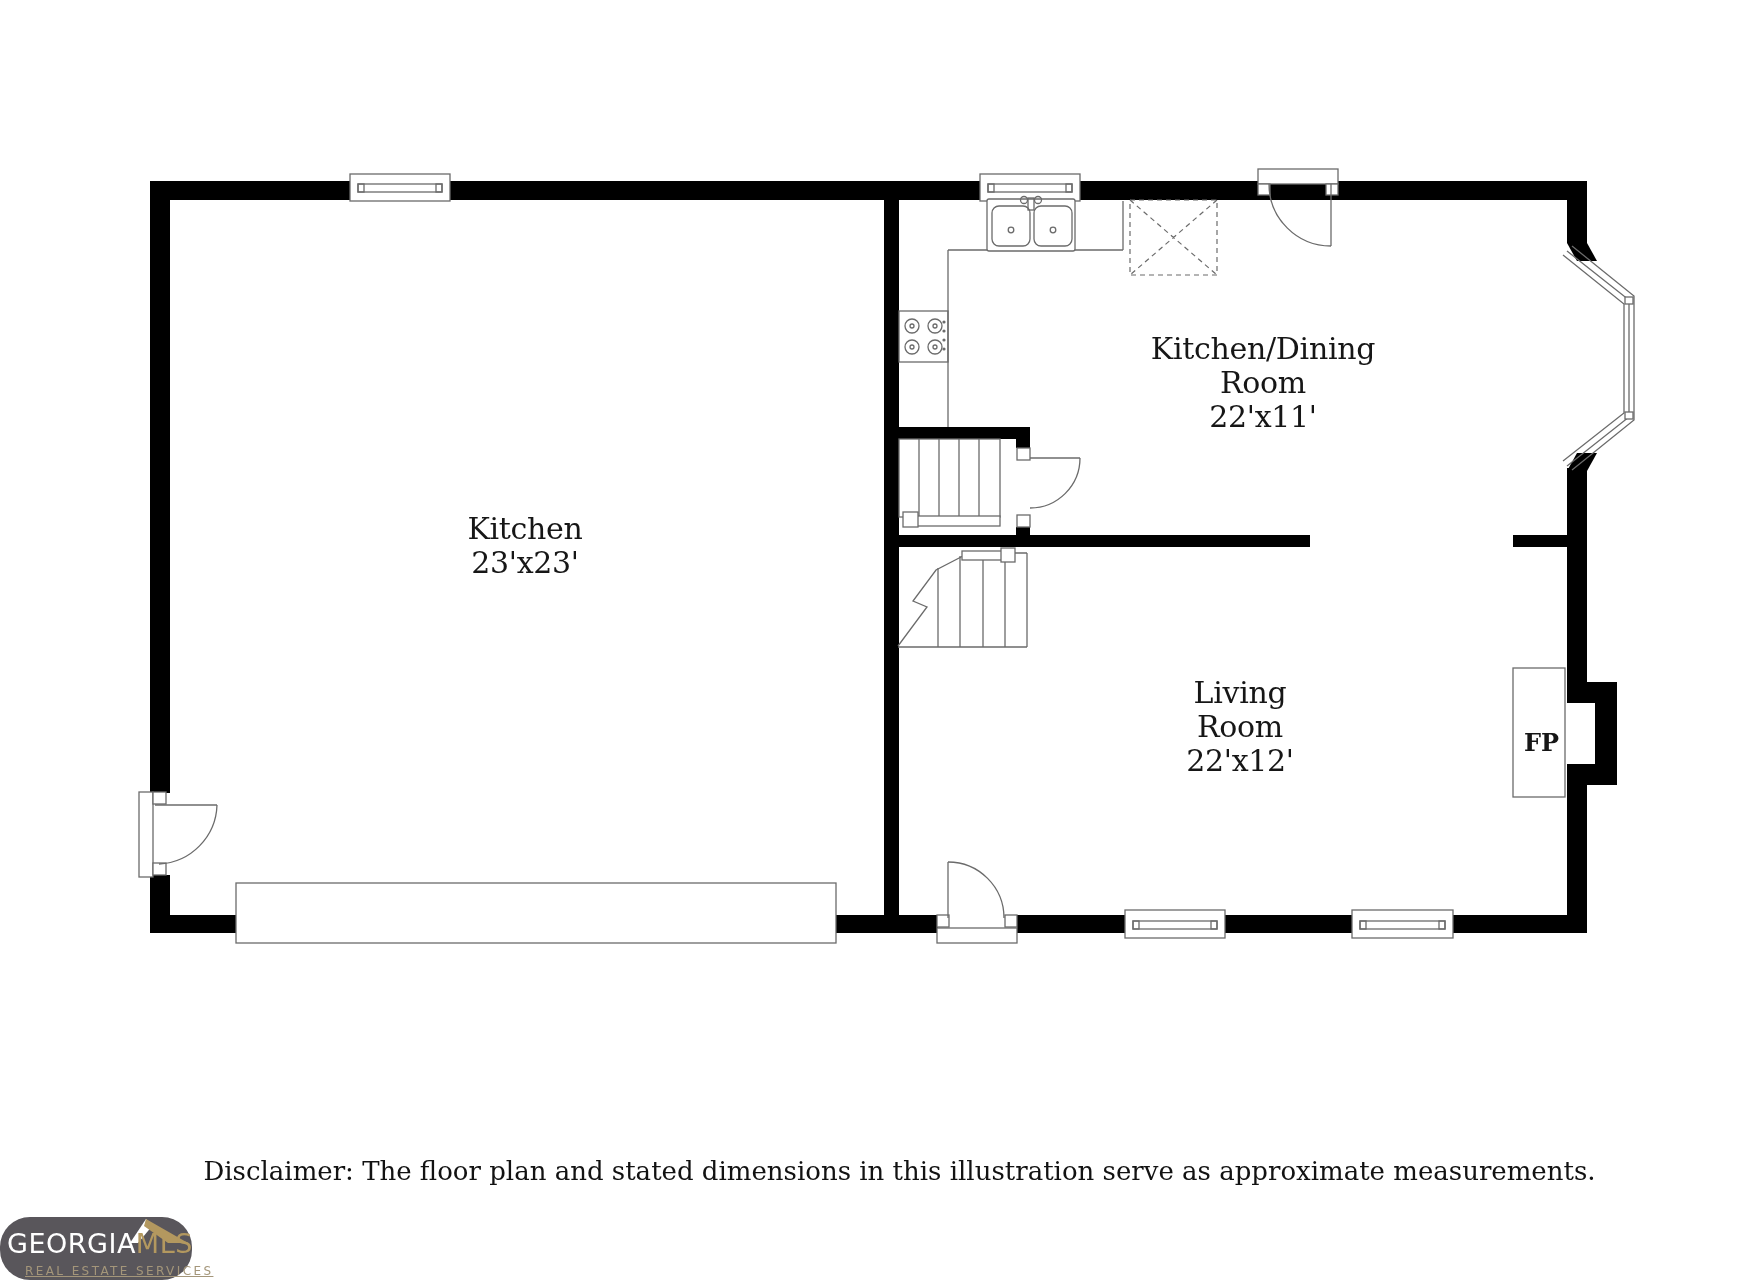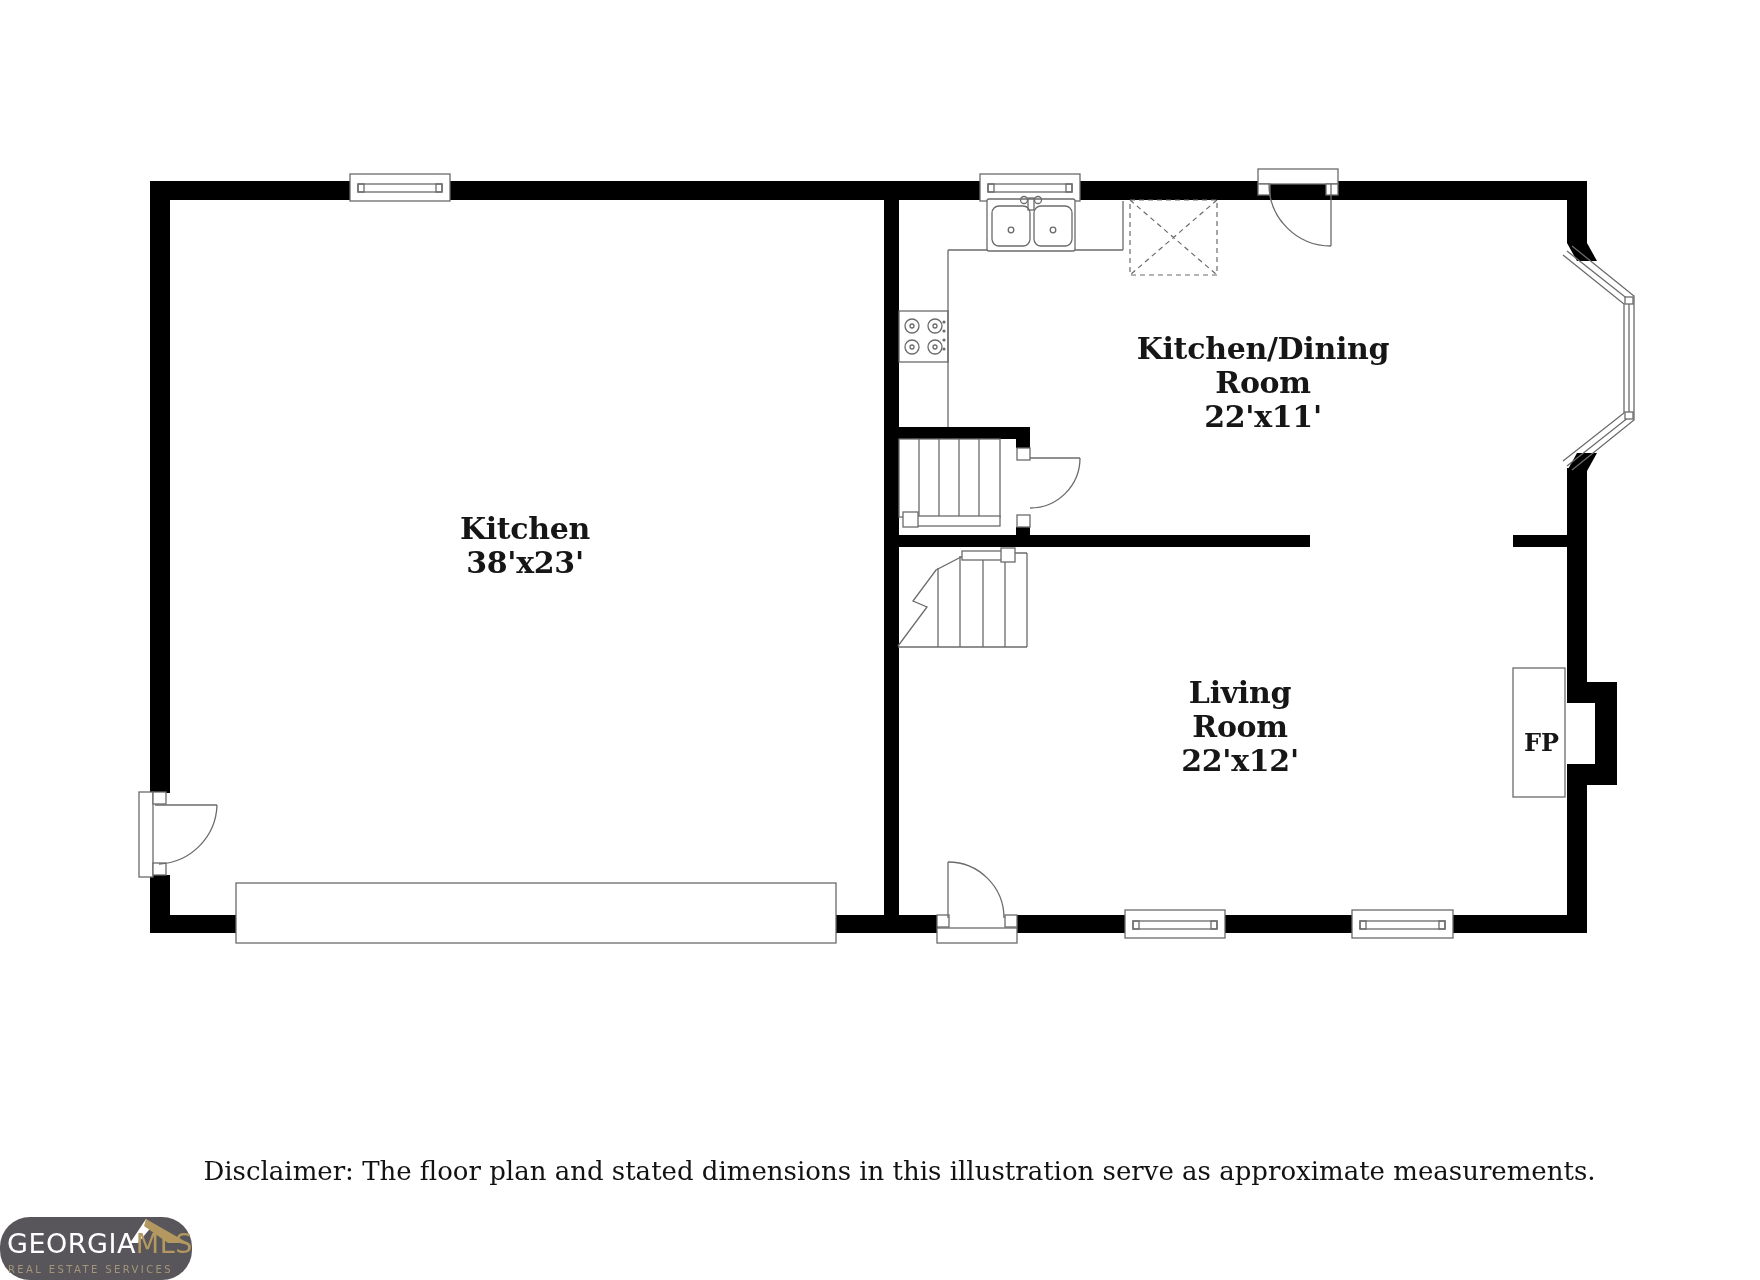--- a/index.html
+++ b/index.html
@@ -8,33 +8,33 @@
   }
   html,body{margin:0;padding:0;background:#ffffff;}
   #canvas{position:relative;width:1760px;height:1280px;background:#ffffff;overflow:hidden;
           font-family:"DejaVu Serif","Liberation Serif",serif;}
   #plan-svg{position:absolute;left:0;top:0;}
   .wall{fill:var(--wall);stroke:none;}
   .thin{stroke:var(--line);fill:none;stroke-width:1.3px;}
   .fx{fill:#ffffff;stroke:var(--line);stroke-width:1.3px;}
   .fxn{fill:#ffffff;stroke:none;}
   .dash{stroke:var(--line);fill:none;stroke-width:1.2px;stroke-dasharray:5 4;}
-  .room-label{position:absolute;text-align:center;color:#161616;font-weight:bold;
+  .room-label{position:absolute;text-align:center;color:#161616;font-weight:normal;
               font-size:30px;line-height:34px;letter-spacing:-0.3px;}
   .fp-label{position:absolute;color:#161616;font-weight:bold;font-size:24px;}
   .disclaimer{position:absolute;left:0;top:1156px;width:100%;padding-left:39px;box-sizing:border-box;
               text-align:center;color:#121212;font-size:26px;line-height:31px;}
   .logo{position:absolute;left:0;top:1217px;width:192px;height:63px;background:var(--logo-bg);border-radius:30px;}
   .logo-roof{position:absolute;left:128px;top:1px;}
   .logo-brand{position:absolute;left:7px;top:13px;white-space:nowrap;
               font-family:"DejaVu Sans","Liberation Sans",sans-serif;font-size:27px;line-height:27px;font-weight:normal;letter-spacing:0.5px;}
   .logo-georgia{color:#ffffff;}
   .logo-mls{color:var(--logo-gold);}
-  .logo-tagline{position:absolute;left:8px;top:47px;white-space:nowrap;color:var(--logo-tagline);
-                font-family:"DejaVu Sans","Liberation Sans",sans-serif;font-size:10px;letter-spacing:2.4px;}
+  .logo-tagline{position:absolute;left:25px;top:47px;white-space:nowrap;color:var(--logo-tagline);
+                font-family:"DejaVu Sans","Liberation Sans",sans-serif;font-size:12px;letter-spacing:2.4px;text-decoration:underline;}
 </style>
 </head>
 <body>
 
 <div id="canvas">
 
   <svg id="plan-svg" width="1760" height="1280" viewBox="0 0 1760 1280">
 
     <g>
       <rect class="wall" x="150" y="181" width="1437" height="19"></rect>
@@ -180,21 +180,21 @@
       <rect class="wall" x="1587" y="682" width="30" height="21"></rect>
       <rect class="wall" x="1587" y="764" width="30" height="21"></rect>
       <rect class="wall" x="1595" y="682" width="22" height="103"></rect>
       <rect class="fxn" x="1565" y="703" width="30" height="61"></rect>
       <rect class="fx" x="1513" y="668" width="52" height="129"></rect>
     </g>
   </svg>
 
   <div class="room-label" style="left:375px;top:512px;width:300px;">
     <div>Kitchen</div>
-    <div>38'x23'</div>
+    <div>23'x23'</div>
   </div>
 
   <div class="room-label" style="left:1113px;top:332px;width:300px;">
     <div>Kitchen/Dining</div>
     <div>Room</div>
     <div>22'x11'</div>
   </div>
 
   <div class="room-label" style="left:1090px;top:676px;width:300px;">
     <div>Living</div>

